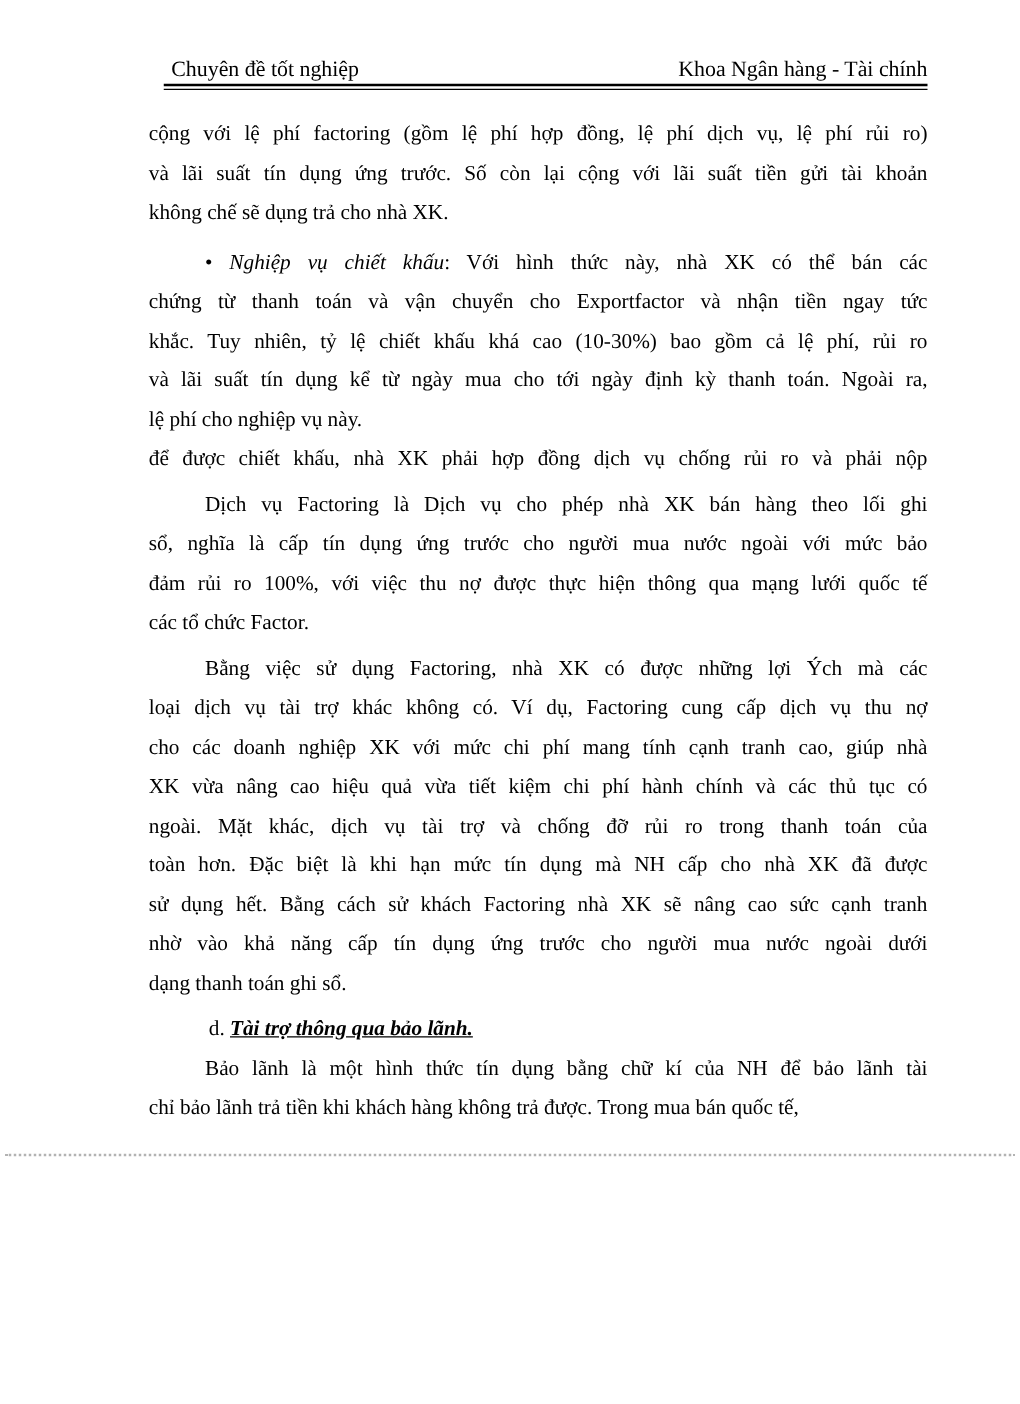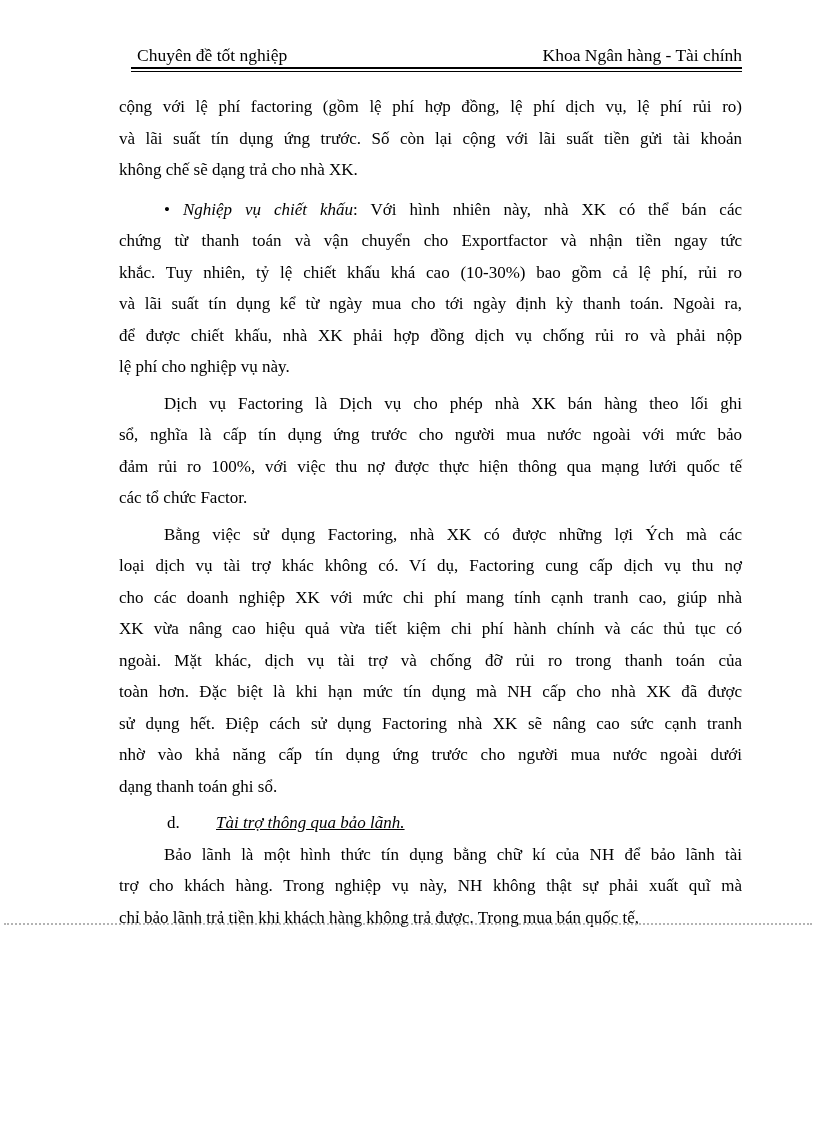--- a/index.html
+++ b/index.html
@@ -32,21 +32,21 @@
     text-align:justify;
     text-align-last:justify;
     white-space:normal;
   }
   .line.last{text-align-last:left;}
   .line.indent{text-indent:45px;}
   .line.h-indent{text-indent:48px;}
   .para-gap{margin-top:5px;}
   .para-gap-lg{margin-top:8px;}
   .bi{font-weight:normal;font-style:italic;}
-  .biu{font-weight:normal;font-style:italic;text-decoration:underline;margin-left:32px;}
+  .biu{font-weight:bold;font-style:italic;text-decoration:underline;}
   
   .footer-rule{
     position:absolute;left:128px;top:1046px;width:590px;
     height:2px;
     border-top:2px solid #000;
     border-bottom:1px solid #000;
   }
   .footer-author{
     position:absolute;left:128px;top:1055px;
     font-size:21px;
@@ -67,43 +67,42 @@
 
   <div class="header">
     <span>Chuyên đề tốt nghiệp</span>
     <span>Khoa Ngân hàng - Tài chính</span>
   </div>
   <div class="header-rule"></div>
 
   <div class="doc-body">
       <div class="line"><span>cộng với lệ phí factoring (gồm lệ phí hợp đồng, lệ phí dịch vụ, lệ phí rủi ro)</span></div>
       <div class="line"><span>và lãi suất tín dụng ứng trước. Số còn lại cộng với lãi suất tiền gửi tài khoản</span></div>
-      <div class="line last"><span>không chế sẽ dạng trả cho nhà XK.</span></div>
-      <div class="line indent para-gap-lg"><span>• </span><span class="bi">Nghiệp vụ chiết khấu</span><span>: Với hình nhiên này, nhà XK có thể bán các</span></div>
+      <div class="line last"><span>không chế sẽ dụng trả cho nhà XK.</span></div>
+      <div class="line indent para-gap-lg"><span>• </span><span class="bi">Nghiệp vụ chiết khấu</span><span>: Với hình thức này, nhà XK có thể bán các</span></div>
       <div class="line"><span>chứng từ thanh toán và vận chuyển cho Exportfactor và nhận tiền ngay tức</span></div>
       <div class="line"><span>khắc. Tuy nhiên, tỷ lệ chiết khấu khá cao (10-30%) bao gồm cả lệ phí, rủi ro</span></div>
       <div class="line"><span>và lãi suất tín dụng kể từ ngày mua cho tới ngày định kỳ thanh toán. Ngoài ra,</span></div>
+      <div class="line last"><span>lệ phí cho nghiệp vụ này.</span></div>
       <div class="line"><span>để được chiết khấu, nhà XK phải hợp đồng dịch vụ chống rủi ro và phải nộp</span></div>
-      <div class="line last"><span>lệ phí cho nghiệp vụ này.</span></div>
       <div class="line indent para-gap"><span>Dịch vụ Factoring là Dịch vụ cho phép nhà XK bán hàng theo lối ghi</span></div>
       <div class="line"><span>sổ, nghĩa là cấp tín dụng ứng trước cho người mua nước ngoài với mức bảo</span></div>
       <div class="line"><span>đảm rủi ro 100%, với việc thu nợ được thực hiện thông qua mạng lưới quốc tế</span></div>
       <div class="line last"><span>các tổ chức Factor.</span></div>
       <div class="line indent para-gap"><span>Bằng việc sử dụng Factoring, nhà XK có được những lợi Ých mà các</span></div>
       <div class="line"><span>loại dịch vụ tài trợ khác không có. Ví dụ, Factoring cung cấp dịch vụ thu nợ</span></div>
       <div class="line"><span>cho các doanh nghiệp XK với mức chi phí mang tính cạnh tranh cao, giúp nhà</span></div>
       <div class="line"><span>XK vừa nâng cao hiệu quả vừa tiết kiệm chi phí hành chính và các thủ tục có</span></div>
       <div class="line"><span>ngoài. Mặt khác, dịch vụ tài trợ và chống đỡ rủi ro trong thanh toán của</span></div>
       <div class="line"><span>toàn hơn. Đặc biệt là khi hạn mức tín dụng mà NH cấp cho nhà XK đã được</span></div>
-      <div class="line"><span>sử dụng hết. Điệp cách sử dụng Factoring nhà XK sẽ nâng cao sức cạnh tranh</span></div>
+      <div class="line"><span>sử dụng hết. Bằng cách sử khách Factoring nhà XK sẽ nâng cao sức cạnh tranh</span></div>
       <div class="line"><span>nhờ vào khả năng cấp tín dụng ứng trước cho người mua nước ngoài dưới</span></div>
       <div class="line last"><span>dạng thanh toán ghi sổ.</span></div>
       <div class="line h-indent para-gap last"><span>d. </span><span class="biu">Tài trợ thông qua bảo lãnh.</span></div>
       <div class="line indent"><span>Bảo lãnh là một hình thức tín dụng bằng chữ kí của NH để bảo lãnh tài</span></div>
-      <div class="line"><span>trợ cho khách hàng. Trong nghiệp vụ này, NH không thật sự phải xuất quĩ mà</span></div>
       <div class="line last"><span>chỉ bảo lãnh trả tiền khi khách hàng không trả được. Trong mua bán quốc tế,</span></div>
     </div>
 
   <div class="footer-rule"></div>
   <div class="footer-author">Đặng Huy Điệp - Lớp Ngân hàng 43B</div>
   <div class="footer-page">14</div>
 
   <div class="bottom-dots"></div>
 </div>
 

